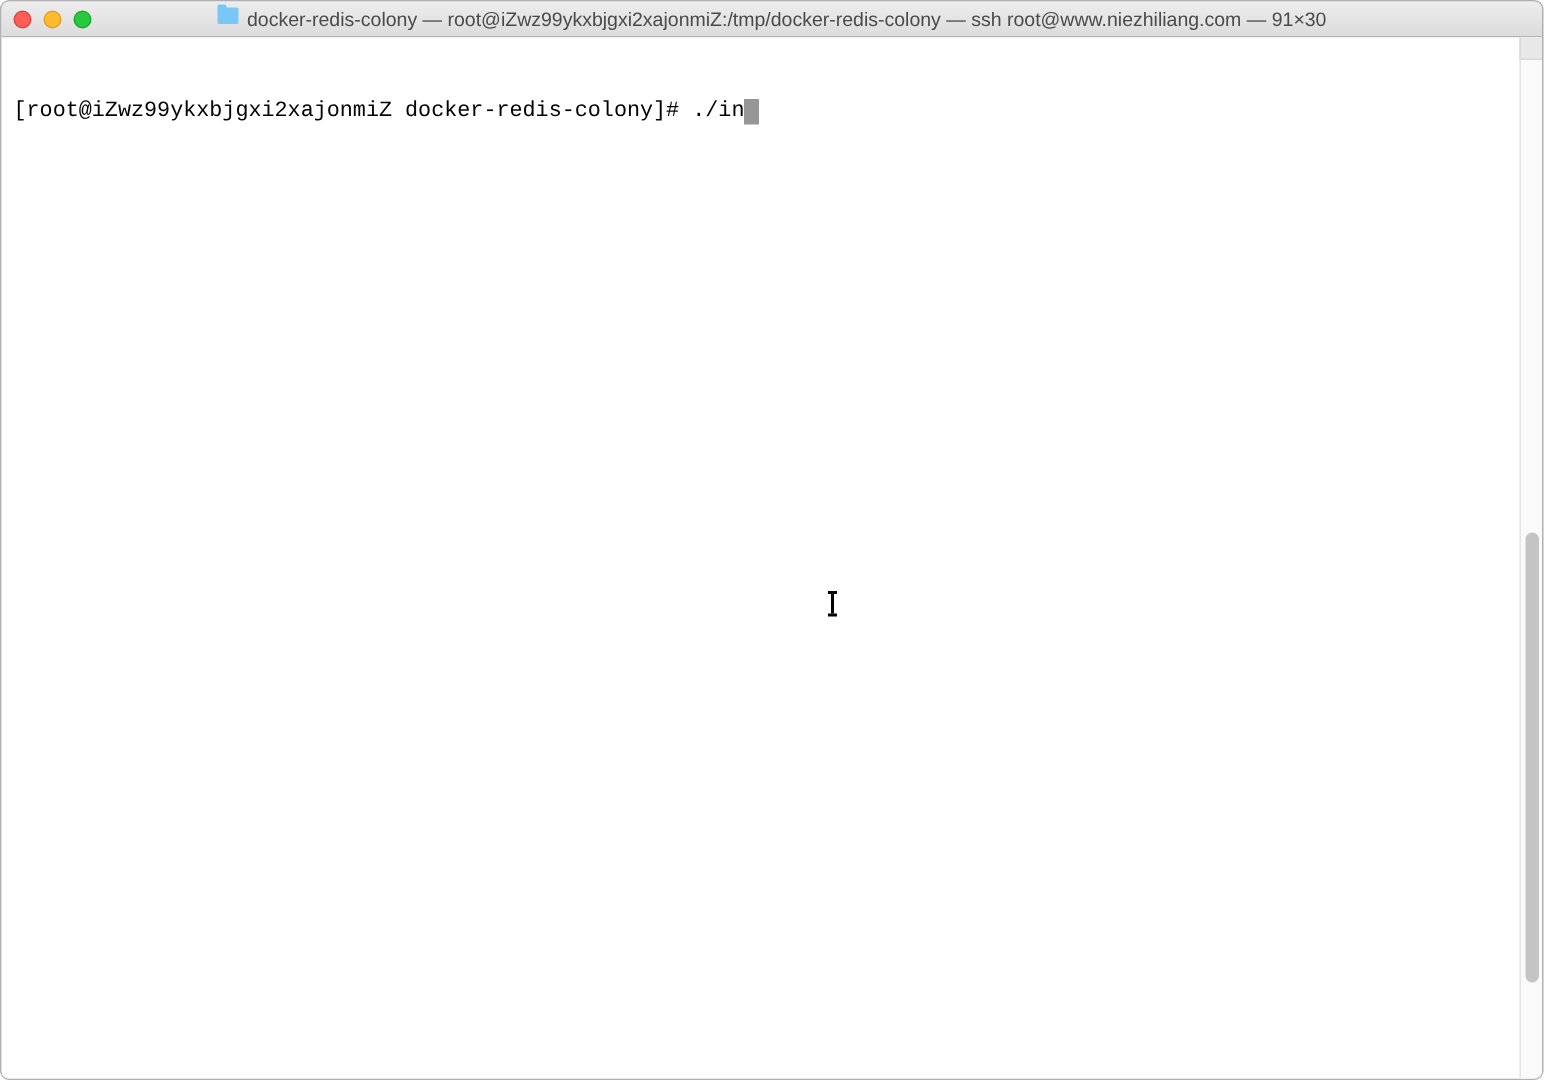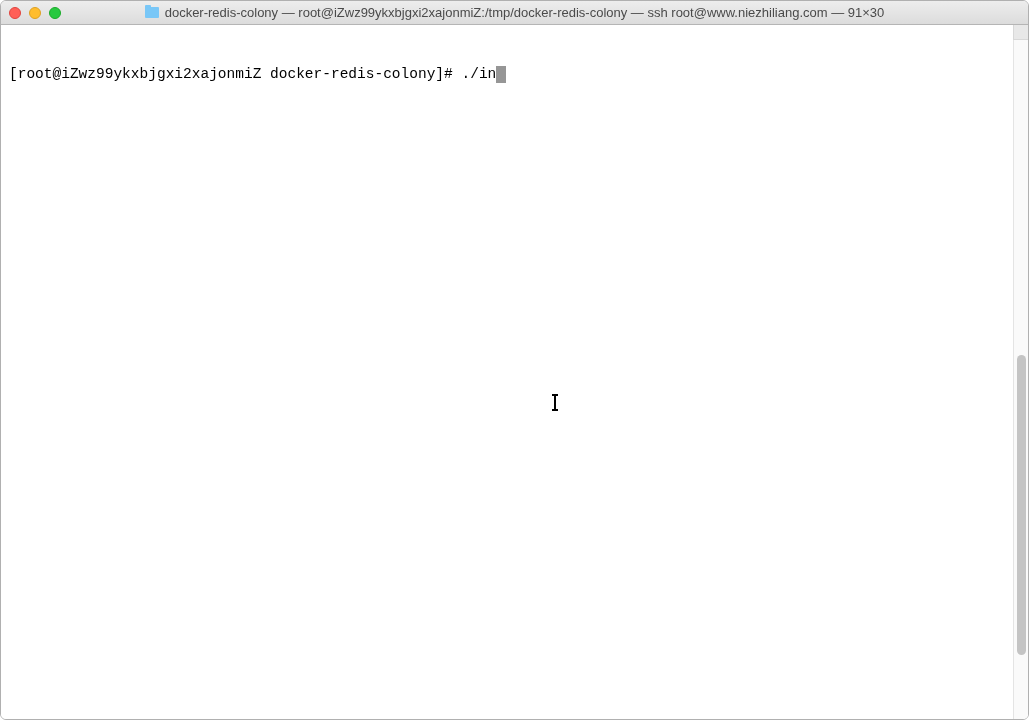--- a/index.html
+++ b/index.html
@@ -38,21 +38,21 @@
       border-radius: 50%;
     }
     .tl-close { background: #ff5f57; border: 0.5px solid #e0443e; }
     .tl-min { background: #ffbd2e; border: 0.5px solid #dea123; }
     .tl-max { background: #28c940; border: 0.5px solid #1aab29; }
     .title-content {
       position: absolute;
       left: 0;
       right: 0;
       display: flex;
-      align-items: center;
+      align-items: flex-start;
       justify-content: center;
       gap: 4px;
       font-family: -apple-system, "Helvetica Neue", Arial, sans-serif;
       font-size: 13px;
       color: #4a4a4a;
       pointer-events: none;
     }
     .folder-icon {
       width: 14px;
       height: 11px;

